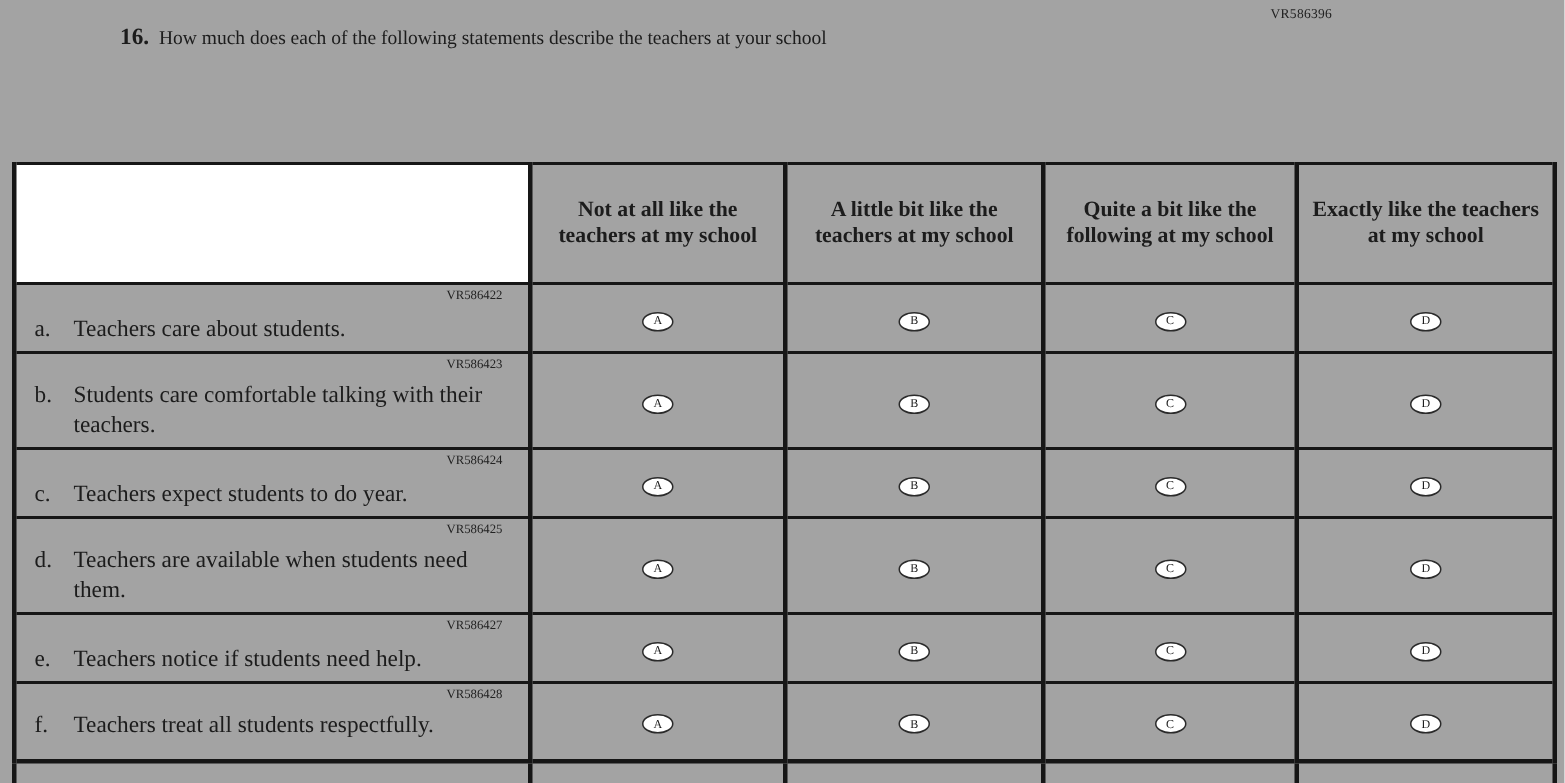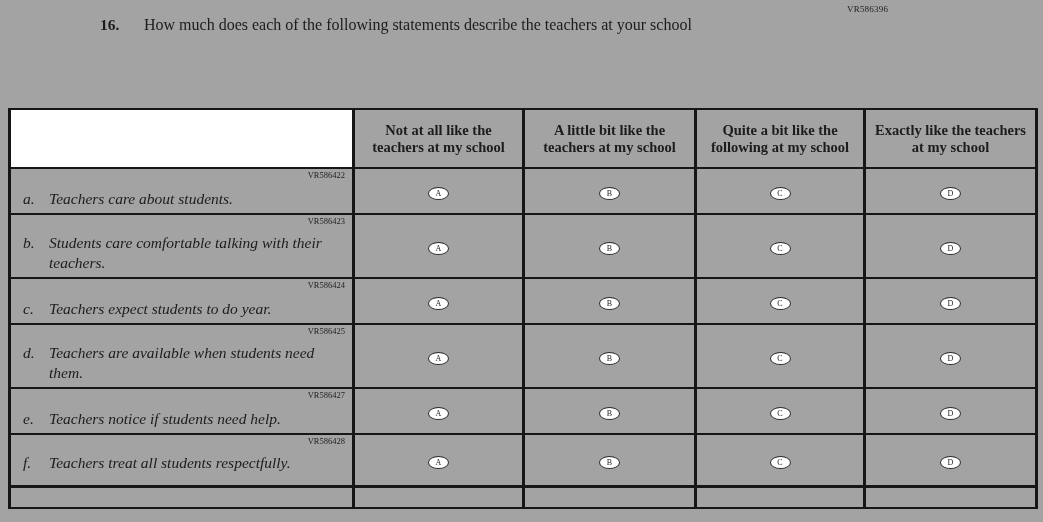--- a/index.html
+++ b/index.html
@@ -17,34 +17,33 @@
     position: absolute;
     top: 4px;
     left: 847px;
     font-size: 9px;
     letter-spacing: 0.2px;
     color: #222;
   }
   .question-block {
     position: absolute;
     top: 14px;
-    left: 100px;
+    left: 80px;
     width: 700px;
     display: flex;
-    gap: 18px;
   }
   .q-number {
     font-weight: bold;
     font-size: 15.5px;
     width: 26px;
     flex: 0 0 26px;
     line-height: 21px;
   }
   .q-text {
-    font-size: 16px;
+    font-size: 13px;
     line-height: 21px;
     text-align: right;
   }
   .instruction {
     position: absolute;
     top: 64px;
     left: 118px;
     font-size: 15.5px;
     line-height: 21px;
   }
@@ -58,49 +57,48 @@
     border-collapse: collapse;
     table-layout: fixed;
   }
   table.survey th, table.survey td {
     border: 2px solid #161616;
     border-left-width: 3px;
     border-right-width: 3px;
   }
   table.survey { border: 2px solid #161616; }
   thead th {
-    height: 59px;
+    height: 80px;
     font-weight: bold;
     font-size: 14.5px;
     line-height: 1.16;
     text-align: center;
     vertical-align: middle;
     padding: 4px 6px;
     border-bottom: 7px double #161616;
   }
   thead th.stub-head { background: #fff; }
   td.stub {
     vertical-align: top;
-    padding: 1px 6px 4px 6px;
+    padding: 1px 16px 4px 6px;
     margin-top: 20px;
   }
   .vr-code {
     text-align: right;
     font-size: 8.5px;
     line-height: 11px;
     color: #222;
     padding-right: 1px;
   }
   .statement {
     font-size: 15.5px;
     line-height: 20px;
     padding-left: 32px;
     text-indent: -26px;
     margin-top: 6px;
-    font-style: italic;
   }
   tr.row-single .statement { margin-top: 8px; }
   .row-letter {
     display: inline-block;
     width: 26px;
     text-indent: 0;
   }
   tr.row-single td { height: 42px; }
   tr.row-double td { height: 52px; }
   td.answer {

